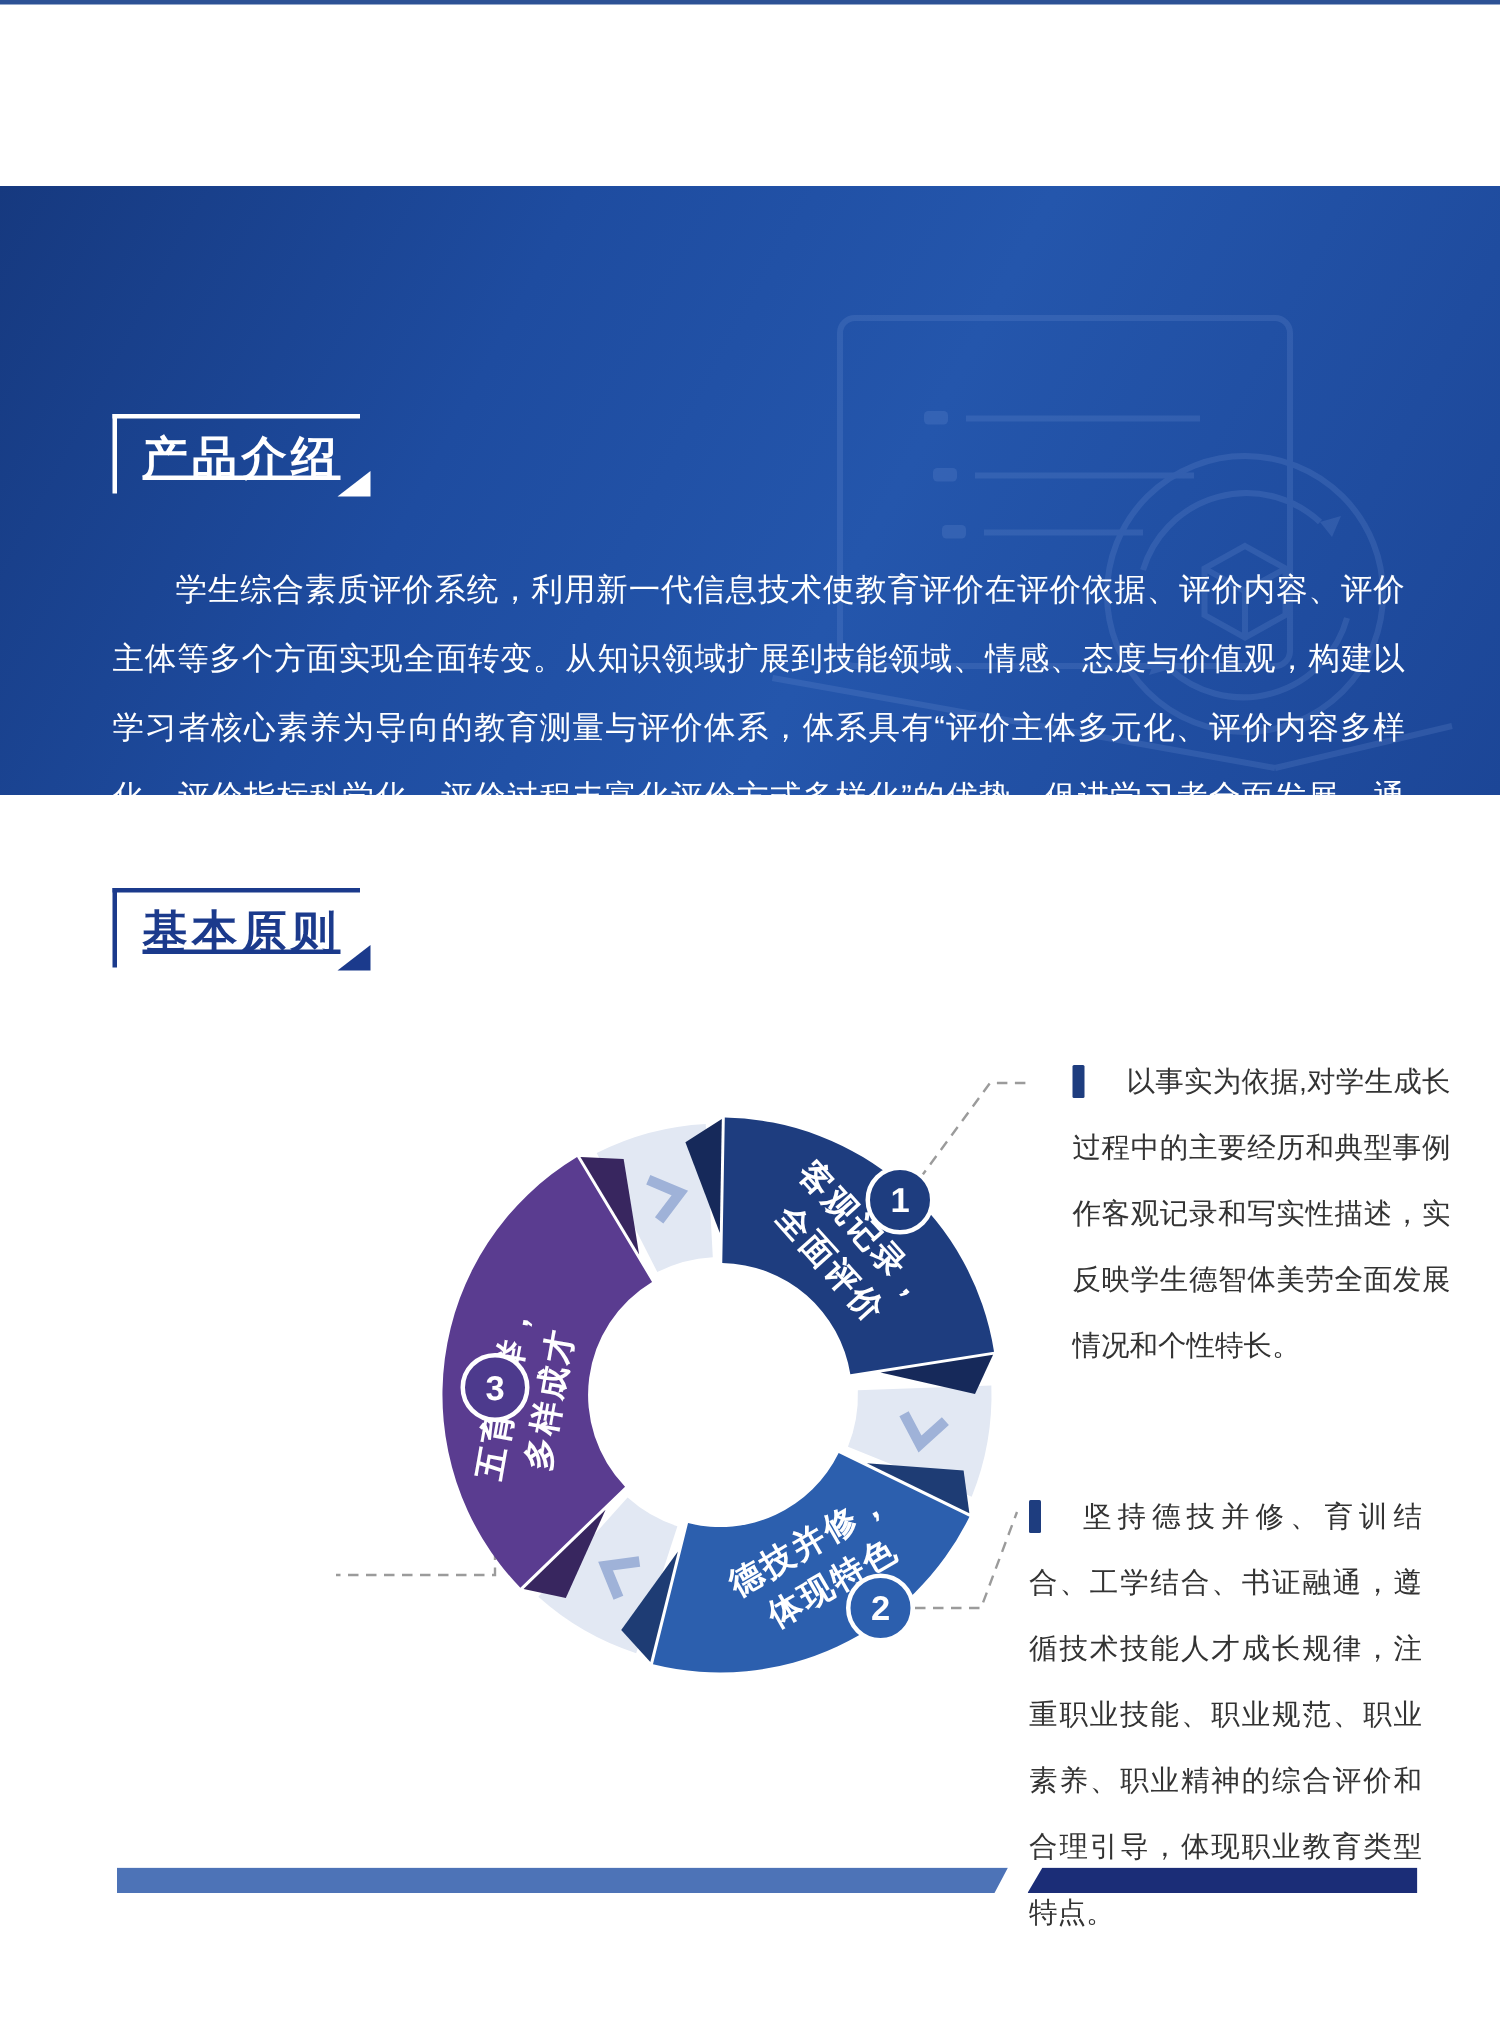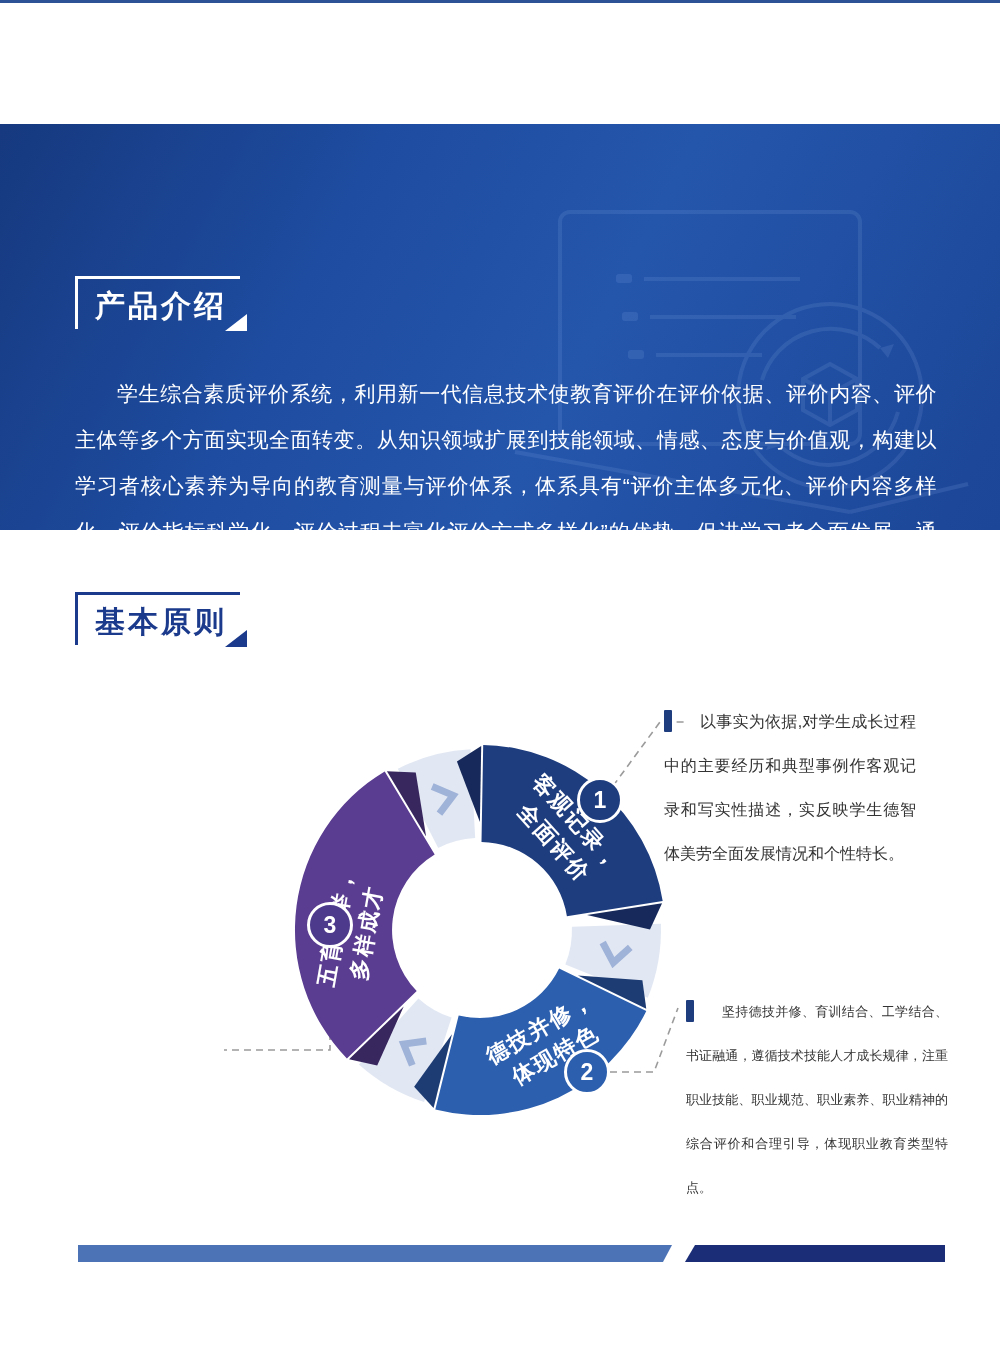--- a/index.html
+++ b/index.html
@@ -10,21 +10,21 @@
   }
   .topline{position:absolute;left:0;top:0;width:100%;height:3px;background:#2d5295;}
 
   
   .blue-panel{
     position:absolute;left:0;top:124px;width:1000px;height:406px;
     background:linear-gradient(118deg,#16397f 0%,#1e4ca0 32%,#2456ac 58%,#1c4697 100%);
   }
   .watermark{position:absolute;left:500px;top:60px;opacity:0.17;}
 
-  .section-header{position:absolute;padding:12px 0 0 20px;}
+  .section-header{position:absolute;padding:12px 0 0 20px;text-decoration:underline;}
   .section-header .bracket{
     position:absolute;left:0;top:0;width:162px;height:50px;
     border-top:3px solid currentColor;border-left:3px solid currentColor;
   }
   .section-header h1{
     margin:0;font-size:30px;font-weight:bold;letter-spacing:3px;line-height:1.2;
   }
   .section-header .tri{
     position:absolute;left:150px;top:38px;width:0;height:0;
     border-left:22px solid transparent;border-bottom:17px solid currentColor;
@@ -62,23 +62,23 @@
 
   .side-block{
     position:absolute;color:#333333;text-align:justify;
   }
   .side-block p{margin:0;text-indent:36px;}
   .side-block .marker{
     position:absolute;left:0;top:10px;width:8px;height:22px;border-radius:1px;
   }
   .block-left{left:75px;top:780px;width:256px;font-size:20px;line-height:43px;}
   .block-left .marker{background:#5a3c90;}
-  .block-right-1{left:664px;top:700px;width:252px;font-size:16px;line-height:44px;}
+  .block-right-1{left:715px;top:700px;width:252px;font-size:19px;line-height:44px;}
   .block-right-1 .marker{background:#1e3d7f;}
-  .block-right-2{left:686px;top:990px;width:262px;font-size:13px;line-height:44px;}
+  .block-right-2{left:686px;top:990px;width:262px;font-size:19px;line-height:44px;}
   .block-right-2 .marker{background:#1e3d7f;}
 
   
   .bar-light{
     position:absolute;left:78px;top:1245px;width:594px;height:17px;background:#4d73b7;
     clip-path:polygon(0 0,100% 0,calc(100% - 9px) 100%,0 100%);
   }
   .bar-dark{
     position:absolute;left:685px;top:1245px;width:260px;height:17px;background:#1b2d77;
     clip-path:polygon(10px 0,100% 0,100% 100%,0 100%);

